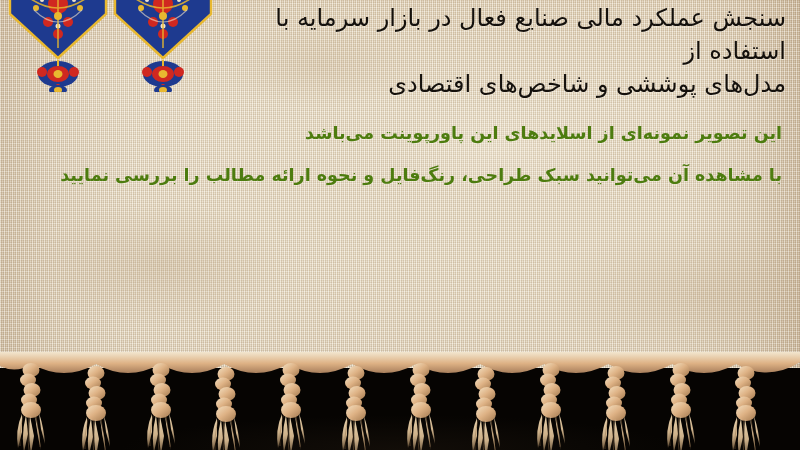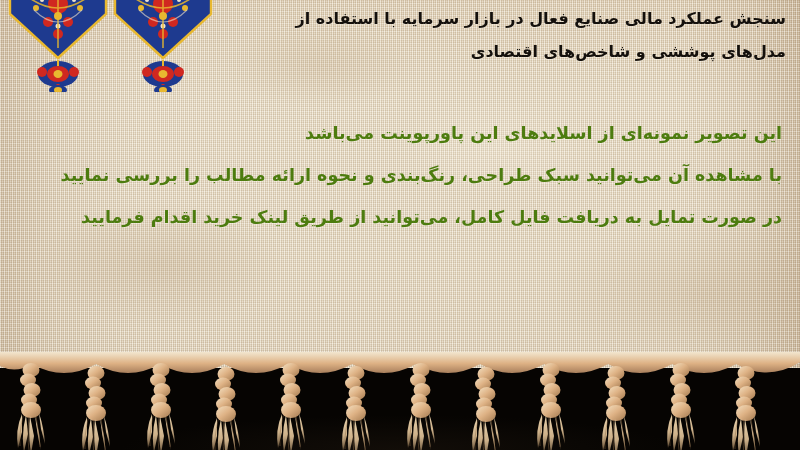--- a/index.html
+++ b/index.html
@@ -69,22 +69,22 @@
   }
   .title-block {
     position: absolute;
     top: 2px;
     right: 14px;
     width: 560px;
     text-align: right;
   }
   .title-line {
     color: #14100c;
-    font-size: 16px;
-    font-weight: bold;
+    font-size: 24px;
+    font-weight: normal;
     line-height: 33px;
     letter-spacing: 0px;
     text-shadow: 0 1px 0 rgba(255,250,238,0.35);
   }
   .title-line.second { padding-left: 18px; }
 
   .body-block {
     position: absolute;
     top: 112px;
     right: 18px;
@@ -303,22 +303,21 @@
   </div>
 
   <div class="text-layer">
     <div class="title-block">
       <div class="title-line first">سنجش عملکرد مالی صنایع فعال در بازار سرمایه با استفاده از</div>
       <div class="title-line second">مدل‌های پوششی و شاخص‌های اقتصادی</div>
     </div>
 
     <div class="body-block">
       <div class="body-line l1">این تصویر نمونه‌ای از اسلایدهای این پاورپوینت می‌باشد</div>
-      <div class="body-line l2">با مشاهده آن می‌توانید سبک طراحی، رنگ‌بندی و نحوه ارائه مطالب را بررسی نمایید</div>
-      <div class="body-line l3">در صورت تمایل به دریافت فایل کامل، می‌توانید از طریق لینک خرید اقدام فرمایید</div>
+      <div class="body-line l2">با مشاهده آن می‌توانید سبک طراحی، رنگ‌فایل و نحوه ارائه مطالب را بررسی نمایید</div>
     </div>
   </div>
 
   <div class="fringe-zone">
     <div class="fringe-black"></div>
 
     <svg class="rope-edge" viewBox="0 0 800 34" preserveAspectRatio="none">
       <defs>
         <linearGradient id="ropeG" x1="0" y1="0" x2="0" y2="1">
           <stop offset="0%" stop-color="#efe0c6"></stop>

